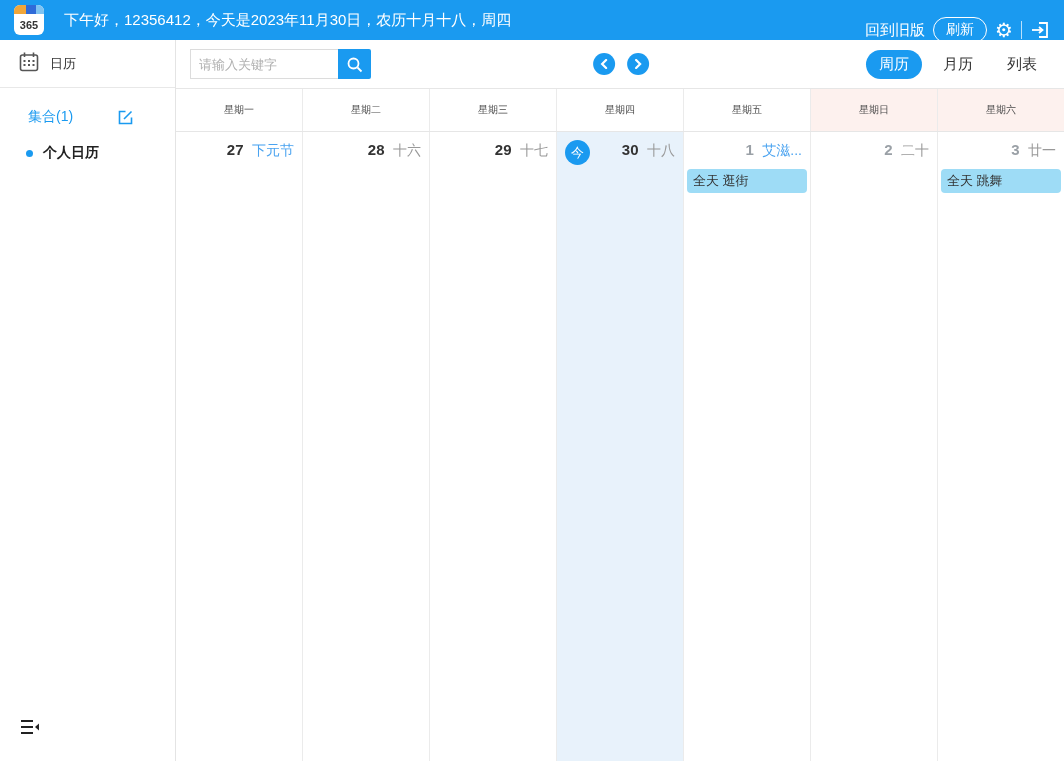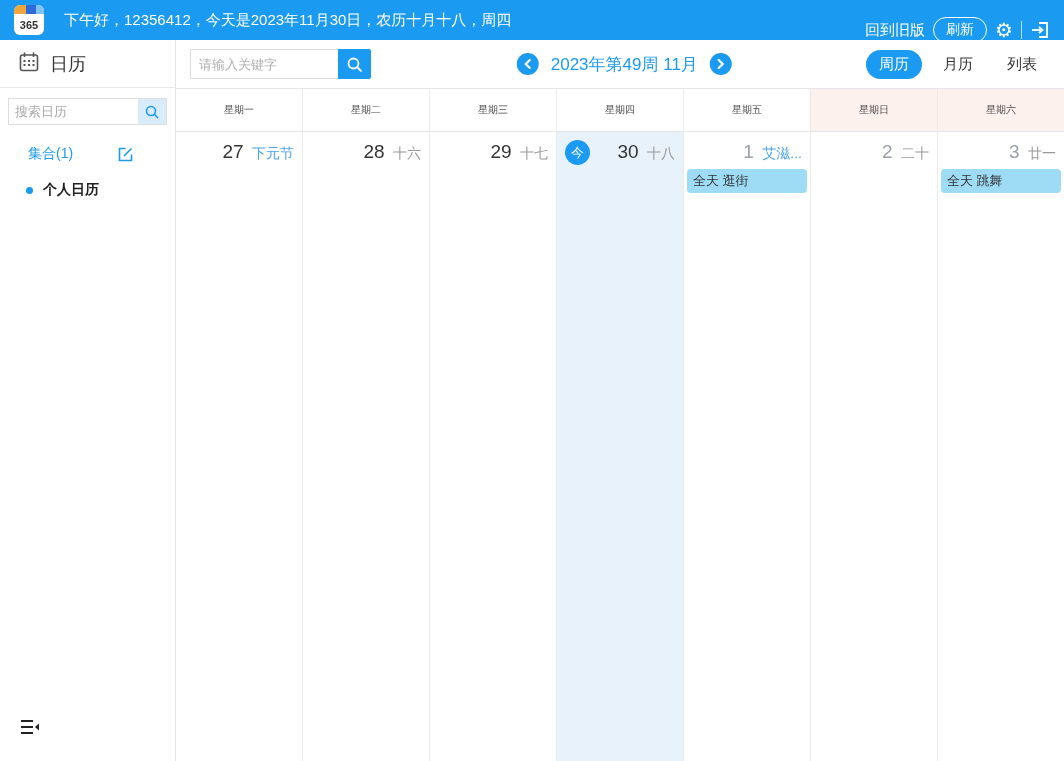--- a/index.html
+++ b/index.html
@@ -22,21 +22,21 @@
   .gear { color:#fff; font-size:20px; line-height:1; cursor:pointer; display:flex; align-items:center; }
   .tb-divider { width:1px; height:18px; background:rgba(255,255,255,.7); }
   .exit-icon { cursor:pointer; display:flex; align-items:center; }
 
   
   .content { flex:1; display:flex; min-height:0; }
 
   
   .sidebar { width:176px; flex:none; border-right:1px solid #e4e4e4; position:relative; }
   .sidebar-header { height:48px; display:flex; align-items:center; padding-left:18px; gap:10px; border-bottom:1px solid #e8e8e8; }
-  .sidebar-title { font-size:18px; color:#333; }
+  .sidebar-title { font-size:13px; color:#333; }
   .sidebar-search { margin:10px 8px 0; display:flex; height:27px; border:1px solid #dcdcdc; background:#fff; }
   .sidebar-search input { flex:1; min-width:0; border:none; outline:none; padding:0 6px; font-size:13px; color:#333; font-family:inherit; }
   .sidebar-search input::placeholder { color:#a9a9a9; }
   .sidebar-search-btn { width:28px; border:none; background:#d8ecfb; cursor:pointer; display:flex; align-items:center; justify-content:center; }
   .group-row { margin-top:20px; padding-left:28px; display:flex; align-items:center; }
   .group-link { color:#1a9af0; font-size:14px; cursor:pointer; text-decoration:none; }
   .edit-icon { margin-left:44px; cursor:pointer; display:flex; }
   .cal-item { margin-top:18px; padding-left:26px; display:flex; align-items:center; gap:10px; cursor:pointer; }
   .cal-dot { width:7px; height:7px; border-radius:50%; background:#1a9af0; flex:none; }
   .cal-name { font-size:14px; color:#222; font-weight:bold; }
@@ -61,21 +61,21 @@
   .gh-cell { flex:1; display:flex; align-items:center; justify-content:center; font-size:10px; color:#4a4a4a; border-right:1px solid #ebebeb; }
   .gh-cell:last-child { border-right:none; }
   .gh-cell.weekend { background:#fdf1ee; }
 
   
   .grid-body { flex:1; display:flex; min-height:0; }
   .day-col { flex:1; border-right:1px solid #ebebeb; position:relative; }
   .day-col:last-child { border-right:none; }
   .day-col.today-col { background:#e8f2fb; }
   .date-line { padding:9px 8px 0 0; text-align:right; height:32px; white-space:nowrap; overflow:hidden; }
-  .day-num { font-size:19px; font-weight:normal; color:#333; }
+  .day-num { font-size:15px; font-weight:bold; color:#333; }
   .muted .day-num { color:#9aa0a6; }
   .day-sub { font-size:14px; margin-left:4px; }
   .day-sub.lunar { color:#999; }
   .day-sub.festival { color:#4aa3f0; }
   .today-badge { position:absolute; top:8px; left:8px; width:25px; height:25px; border-radius:50%; background:#1a9af0; color:#fff; font-size:13px; display:flex; align-items:center; justify-content:center; }
   .event-bar { margin:5px 3px 0; height:24px; line-height:24px; background:#9edcf6; border-radius:4px; font-size:13px; color:#333; padding-left:6px; white-space:nowrap; overflow:hidden; cursor:pointer; }
 </style>
 </head>
 <body>
 
@@ -121,29 +121,20 @@
                 <rect x="14.5" y="9" width="2" height="2"></rect>
               <rect x="5.5" y="13" width="2" height="2"></rect>
                 <rect x="10" y="13" width="2" height="2"></rect>
                 <rect x="14.5" y="13" width="2" height="2"></rect>
             </g>
           </svg>
         </span>
         <span class="sidebar-title">日历</span>
       </div>
 
-      <div class="sidebar-search">
-        <input placeholder="搜索日历" style="">
-        <button class="sidebar-search-btn">
-          <svg width="16" height="16" viewBox="0 0 16 16" fill="none" stroke="#1a9af0" stroke-width="1.6">
-            <circle cx="7" cy="7" r="4.5"></circle>
-              <path d="M10.5 10.5 L14 14"></path>
-          </svg>
-        </button>
-      </div>
 
       <div class="group-row">
         <a class="group-link">集合(1)</a>
         <span class="edit-icon">
           <svg width="17" height="17" viewBox="0 0 17 17" fill="none" stroke="#1a9af0" stroke-width="1.6">
             <path d="M14.5 8.5 V14.5 H2.5 V2.5 H8.5"></path>
             <path d="M7 10 L14.5 2.5"></path>
           </svg>
         </span>
       </div>
@@ -175,21 +166,20 @@
             </svg>
           </button>
         </div>
 
         <div class="week-nav">
           <button class="nav-circle">
             <svg width="10" height="10" viewBox="0 0 10 10" fill="none" stroke="#fff" stroke-width="2.2" stroke-linecap="round">
               <path d="M7 1 L3 5 L7 9"></path>
             </svg>
           </button>
-          <span class="week-label">2023年第49周 11月</span>
           <button class="nav-circle">
             <svg width="10" height="10" viewBox="0 0 10 10" fill="none" stroke="#fff" stroke-width="2.2" stroke-linecap="round">
               <path d="M3 1 L7 5 L3 9"></path>
             </svg>
           </button>
         </div>
 
         <div class="view-switch">
           <button class="view-tab active">周历</button>
           <button class="view-tab">月历</button>

